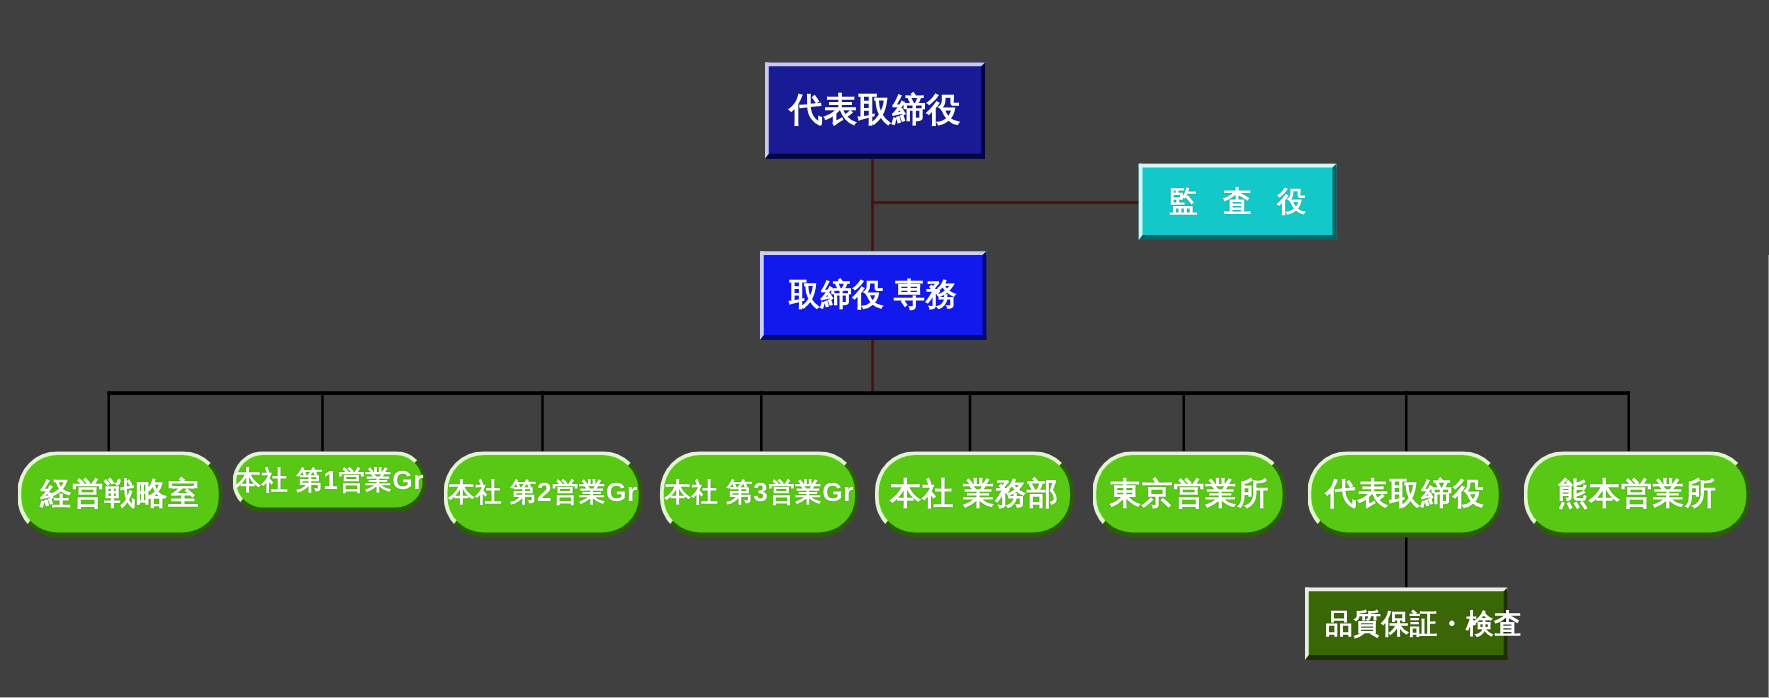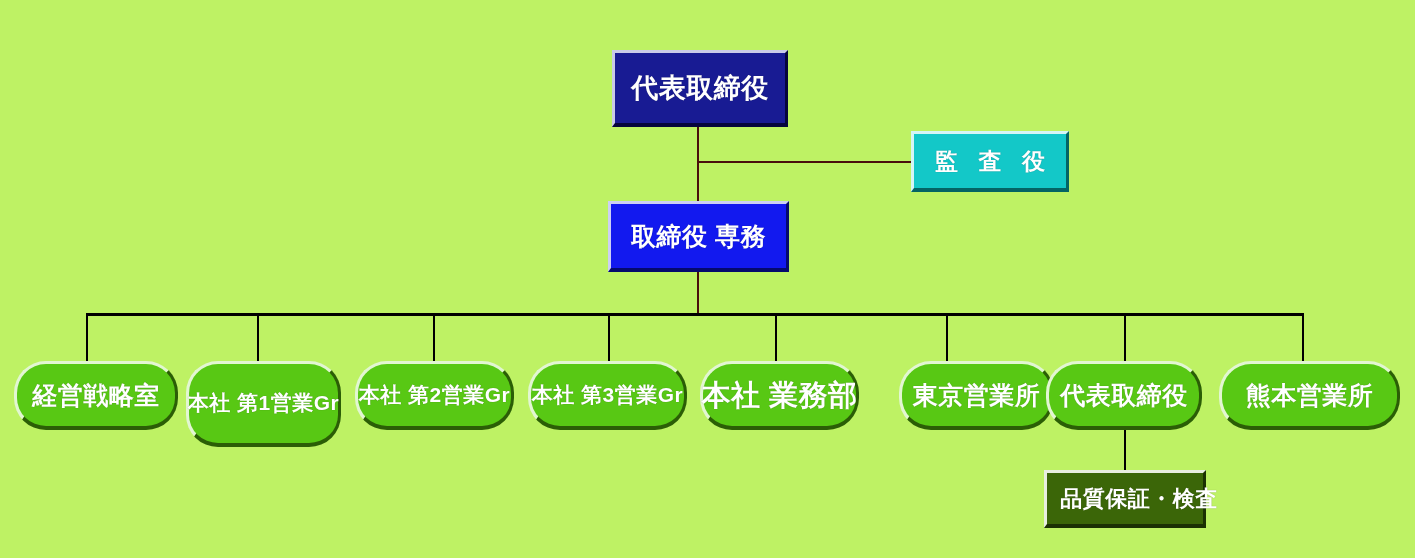--- a/index.html
+++ b/index.html
@@ -8,21 +8,21 @@
     padding: 0;
     background: #ffffff;
   }
   body {
     font-family: "Liberation Sans", "DejaVu Sans", sans-serif;
   }
   #chart {
     position: relative;
     width: 1415px;
     height: 558px;
-    background: #bef264;
+    background: #404040;
     overflow: hidden;
   }
 
   
   .node {
     position: absolute;
     box-sizing: border-box;
     display: flex;
     align-items: center;
     justify-content: center;
@@ -115,29 +115,29 @@
   <div class="conn v black" style="left:1124px; top:430px; height:40px;"></div>
 
   <div class="node navy" style="left:612px; top:50px; width:176px; height:77px; font-size:27px;">代表取締役</div>
 
   <div class="node blue" style="left:608px; top:201px; width:181px; height:71px; font-size:25px;">取締役 専務</div>
 
   <div class="node teal" style="left:911px; top:131px; width:158px; height:61px; font-size:23px; letter-spacing:7px; text-indent:7px;">監 査 役</div>
 
   <div class="node green" style="left:14px; top:361px; width:164px; height:69px; font-size:25px;">経営戦略室</div>
 
-  <div class="node green" style="left:186px; top:361px; width:155px; height:86px; font-size:21px;">本社 第1営業Gr</div>
+  <div class="node green" style="left:186px; top:361px; width:155px; height:49px; font-size:21px;">本社 第1営業Gr</div>
 
   <div class="node green" style="left:355px; top:361px; width:159px; height:69px; font-size:21px;">本社 第2営業Gr</div>
 
   <div class="node green" style="left:528px; top:361px; width:159px; height:69px; font-size:21px;">本社 第3営業Gr</div>
 
-  <div class="node green" style="left:700px; top:361px; width:159px; height:69px; font-size:29px;">本社 業務部</div>
+  <div class="node green" style="left:700px; top:361px; width:159px; height:69px; font-size:25px;">本社 業務部</div>
 
-  <div class="node green" style="left:874px; top:361px; width:155px; height:69px; font-size:25px;margin-left:25px;">東京営業所</div>
+  <div class="node green" style="left:874px; top:361px; width:155px; height:69px; font-size:25px;">東京営業所</div>
 
   <div class="node green" style="left:1046px; top:361px; width:156px; height:69px; font-size:25px;">代表取締役</div>
 
   <div class="node green" style="left:1219px; top:361px; width:181px; height:69px; font-size:25px;">熊本営業所</div>
 
   <div class="node darkgreen" style="left:1044px; top:470px; width:162px; height:58px; font-size:22px;padding-left:28px;">品質保証・検査</div>
 
 </div>
 
 </body></html>

